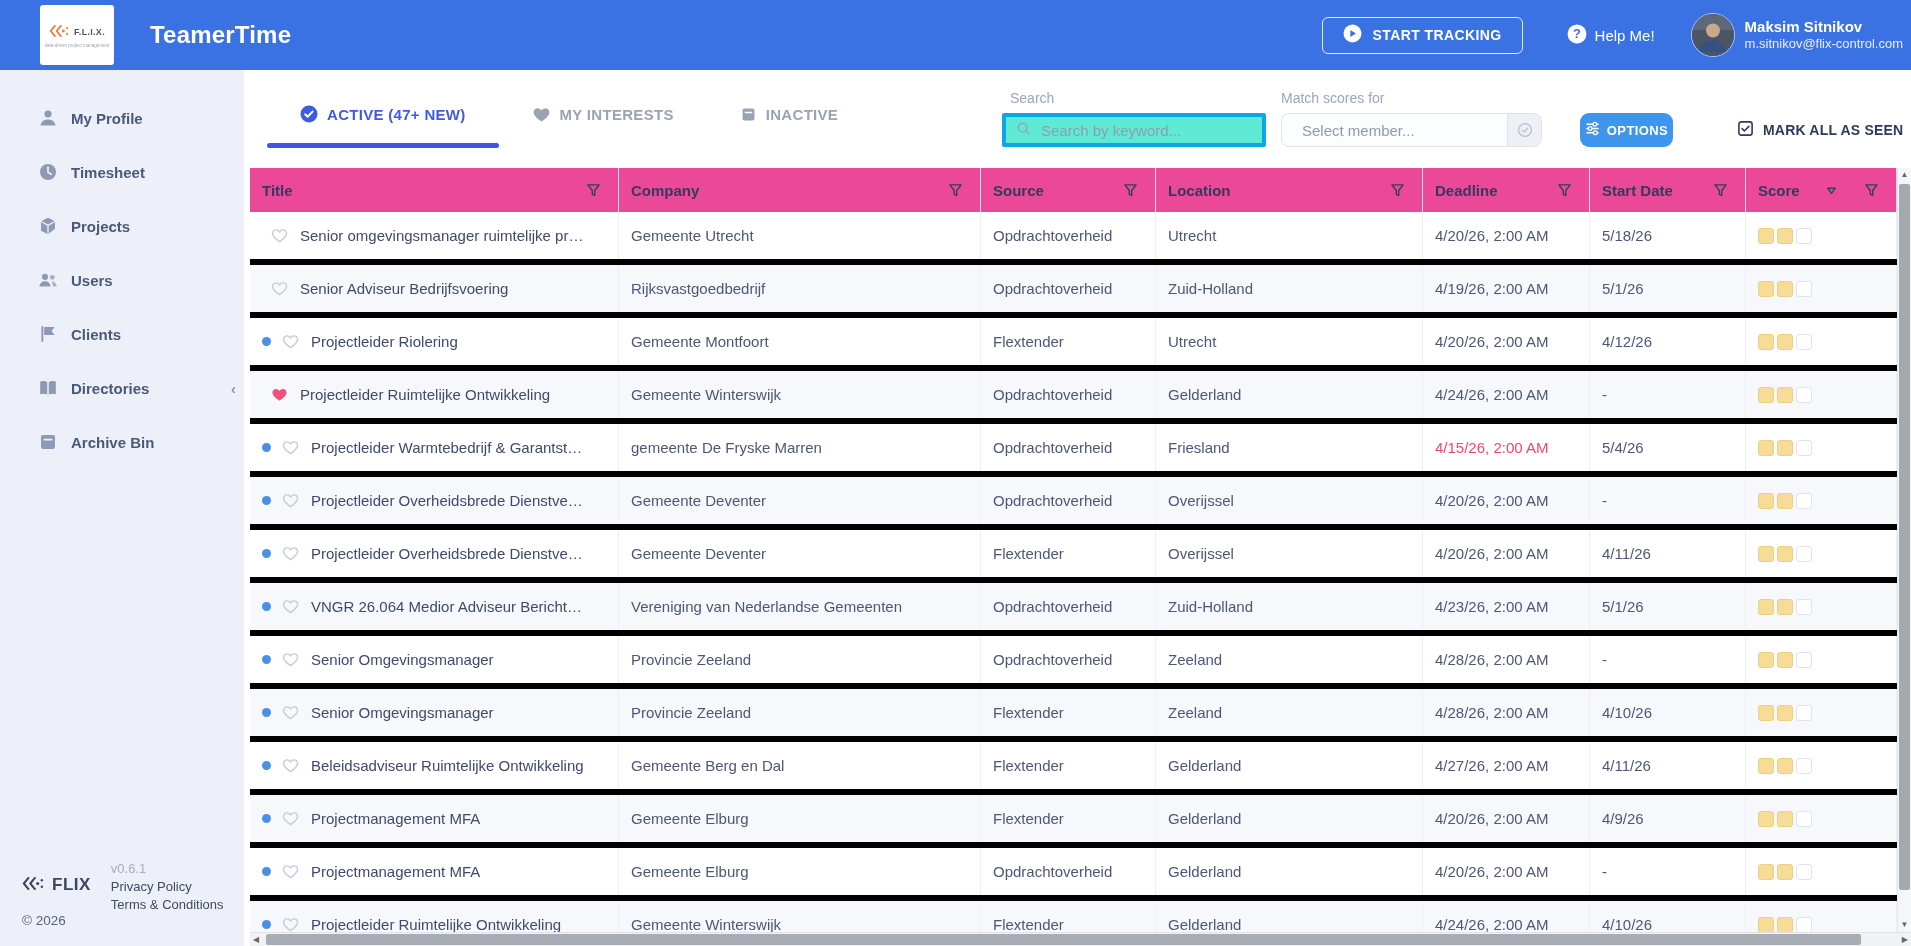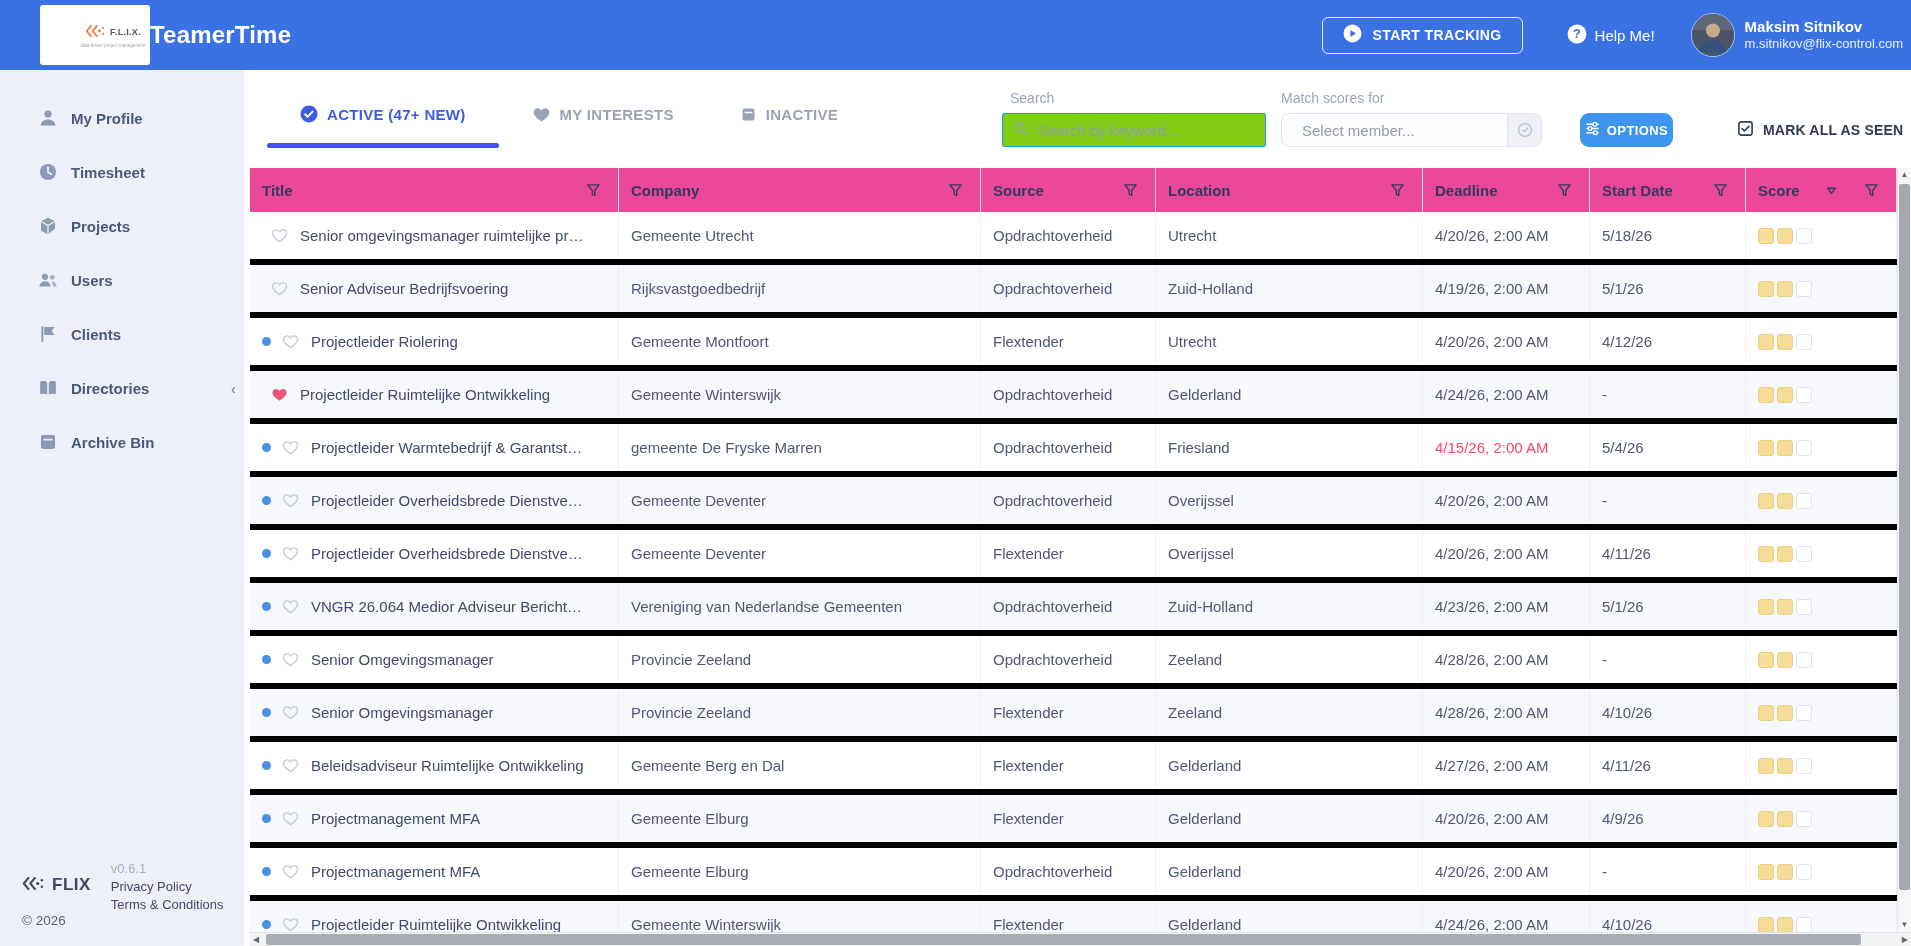--- a/index.html
+++ b/index.html
@@ -2,21 +2,21 @@
 <html><head>
 <meta charset="utf-8">
 <style>
   html,body{margin:0;padding:0;width:1911px;height:946px;overflow:hidden;
     font-family:"Liberation Sans","DejaVu Sans",sans-serif;background:#fff;}
   .app{position:relative;width:1911px;height:946px;}
 
   
   .hdr{position:absolute;left:0;top:0;width:1911px;height:70px;background:#3a72e4;display:flex;align-items:center;}
   .logo-box{position:absolute;left:40px;top:5px;width:74px;height:60px;background:#fff;border-radius:3px;
-    display:flex;flex-direction:column;align-items:center;justify-content:center;gap:2px;padding-left:36px;}
+    display:flex;flex-direction:column;align-items:center;justify-content:center;gap:2px;}
   .logo-row{display:flex;align-items:center;gap:3px;}
   .logo-brand{font-size:9px;font-weight:bold;color:#55555f;letter-spacing:.3px;}
   .logo-tag{font-size:4.5px;color:#a2a7b4;white-space:nowrap;}
   .app-title{position:absolute;left:150px;top:0;height:70px;display:flex;align-items:center;
     color:#fff;font-size:24px;font-weight:bold;letter-spacing:.2px;}
   .hdr-right{position:absolute;right:8px;top:0;height:70px;display:flex;align-items:center;}
   .start-btn{display:flex;align-items:center;gap:11px;height:37px;padding:0 20px;margin-right:44px;
     background:transparent;border:1.5px solid rgba(255,255,255,.85);border-radius:6px;color:#fff;
     font-size:14px;font-weight:bold;letter-spacing:.4px;cursor:pointer;font-family:inherit;}
   .help{display:flex;align-items:center;gap:8px;margin-right:36px;color:#fff;font-size:15px;cursor:pointer;}
@@ -48,22 +48,22 @@
   .tabs{position:absolute;left:23px;top:10px;height:68px;display:flex;}
   .tab{position:relative;display:flex;align-items:center;gap:9px;padding:0 33px;cursor:pointer;
     font-size:15px;font-weight:bold;letter-spacing:.3px;color:#9aa2b5;}
   .tab.active{color:#3d5be4;}
   .tab.active::after{content:"";position:absolute;left:0;right:0;bottom:0;height:5px;border-radius:3px;background:#4353e9;}
   .tab .tico{display:flex;align-items:center;}
 
   .field-label{position:absolute;top:20px;font-size:14px;color:#9aa6bb;}
   .lbl-search{left:766px;}
   .lbl-match{left:1037px;}
-  .search-box{position:absolute;left:758px;top:43px;width:264px;height:34px;border:1px solid #0ea5e9;border-radius:2px;
-    background:#84cc16;display:flex;align-items:center;padding:0 10px;gap:8px;box-sizing:border-box;}
+  .search-box{position:absolute;left:758px;top:43px;width:264px;height:34px;border:4px solid #0ea5e9;border-radius:2px;
+    background:#5eead4;display:flex;align-items:center;padding:0 10px;gap:8px;box-sizing:border-box;}
   .search-box input{border:0;outline:0;background:transparent;font-size:15px;color:#46506b;width:100%;font-family:inherit;}
   .search-box input::placeholder{color:#909cb1;}
   .match-box{position:absolute;left:1037px;top:43px;width:261px;height:34px;border:1px solid #dfe3ec;border-radius:8px;
     background:#fcfdfe;display:flex;align-items:center;box-sizing:border-box;overflow:hidden;cursor:pointer;}
   .match-placeholder{flex:1;padding-left:20px;font-size:15px;color:#8e9ab0;}
   .match-append{width:33px;height:100%;background:#eef0f5;border-left:1px solid #dfe3ec;display:flex;align-items:center;justify-content:center;}
   .options-btn{position:absolute;left:1336px;top:43px;width:93px;height:34px;background:#3e95ee;border:0;border-radius:9px;
     color:#fff;font-size:13px;font-weight:bold;letter-spacing:.4px;display:flex;align-items:center;justify-content:center;gap:7px;
     cursor:pointer;font-family:inherit;}
   .markall-btn{position:absolute;left:1487px;top:43px;height:34px;display:flex;align-items:center;gap:9px;

